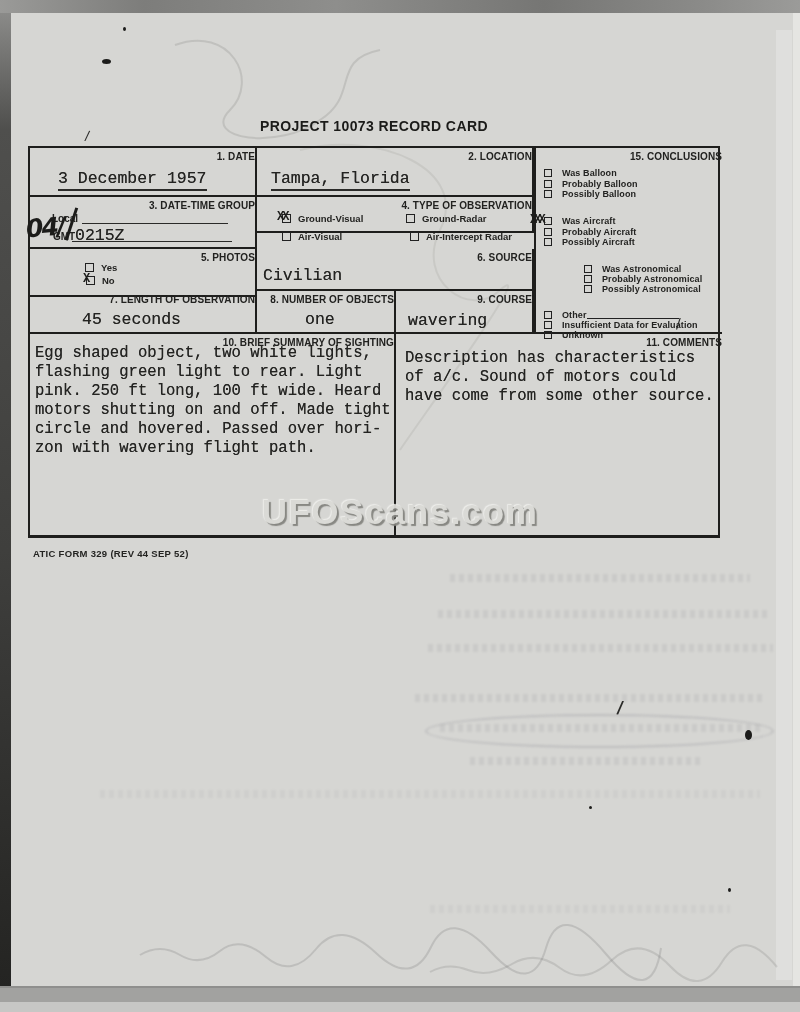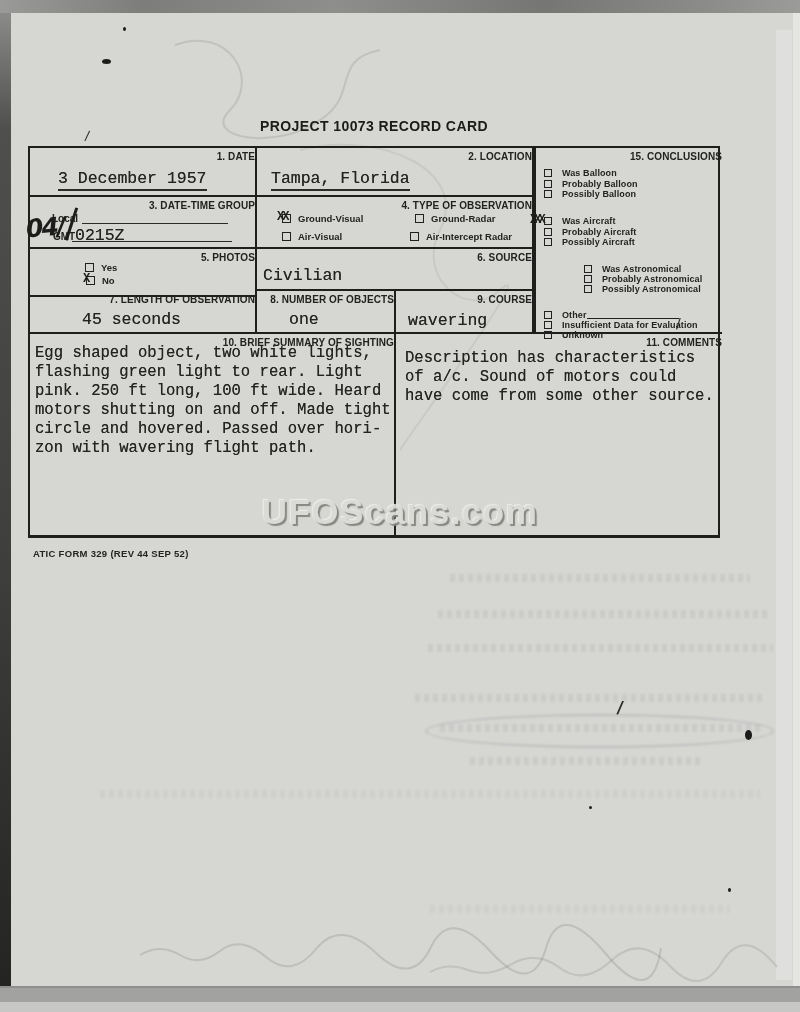--- a/index.html
+++ b/index.html
@@ -133,28 +133,28 @@
     <div class="flabel">3. DATE-TIME GROUP</div>
     <div style="position:absolute;left:22px;top:16px;font-size:10px;font-weight:bold;color:#232321;">Local</div>
     <div class="rule" style="left:52px;top:16px;width:146px;height:10px;"></div>
     <div style="position:absolute;left:23px;top:34px;font-size:10px;font-weight:bold;color:#232321;">GMT</div>
     <div class="typed val-lg" style="position:absolute;left:45px;top:29px;">0215Z</div>
     <div class="rule" style="left:42px;top:34px;width:160px;height:10px;"></div>
     <div class="hand-dtg">04/</div>
     <div class="hand-stroke"></div>
   </div>
 
-  <div class="cell b-r b-b" style="left:227px;top:49px;width:277px;height:52px;">
+  <div class="cell b-r b-b" style="left:227px;top:49px;width:277px;height:36px;">
     <div class="flabel">4. TYPE OF OBSERVATION</div>
     <div class="ckrow" style="left:25px;top:16px;">
       <span class="ckbox"></span>
       <span class="ckmark">XX</span>
       <span class="cklab">Ground-Visual</span>
     </div>
-    <div class="ckrow" style="left:158px;top:16px;">
+    <div class="ckrow" style="left:149px;top:16px;">
       <span class="ckbox"></span>
       <span class="cklab">Ground-Radar</span>
     </div>
     <div class="ckrow" style="left:25px;top:34px;">
       <span class="ckbox"></span>
       <span class="cklab">Air-Visual</span>
     </div>
     <div class="ckrow" style="left:153px;top:34px;">
       <span class="ckbox"></span>
       <span class="cklab">Air-Intercept Radar</span>
@@ -179,21 +179,21 @@
     <div class="typed val-lg" style="position:absolute;left:6px;top:17px;">Civilian</div>
   </div>
 
   <div class="cell b-r b-b" style="left:0;top:143px;width:227px;height:43px;">
     <div class="flabel">7. LENGTH OF OBSERVATION</div>
     <div class="typed val-lg" style="position:absolute;left:16px;top:19px;margin-left:36px;">45 seconds</div>
   </div>
 
   <div class="cell b-r b-b" style="left:227px;top:143px;width:139px;height:43px;">
     <div class="flabel">8. NUMBER OF OBJECTS</div>
-    <div class="typed val-lg" style="position:absolute;left:32px;top:19px;font-family:Liberation Mono, monospace;">one</div>
+    <div class="typed val-lg" style="position:absolute;left:48px;top:19px;font-family:Liberation Mono, monospace;">one</div>
   </div>
 
   <div class="cell b-r b-b" style="left:366px;top:143px;width:138px;height:43px;">
     <div class="flabel">9. COURSE</div>
     <div class="typed val-lg" style="position:absolute;left:12px;top:20px;">wavering</div>
   </div>
 
   <div class="cell b-r" style="left:0;top:186px;width:366px;height:203px;">
     <div class="flabel" style="padding-left:4px;">10. BRIEF SUMMARY OF SIGHTING</div>
     <div class="bodyline typed val-md" style="left:5px;top:10px;">Egg shaped object, two white lights,</div>

